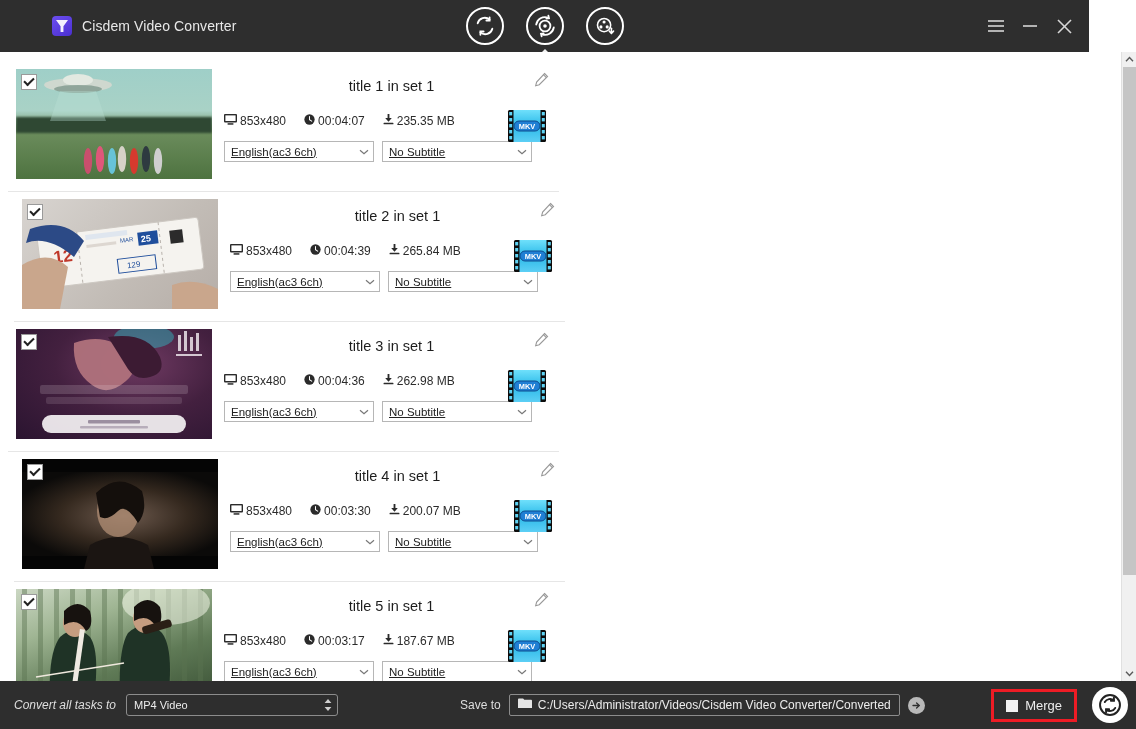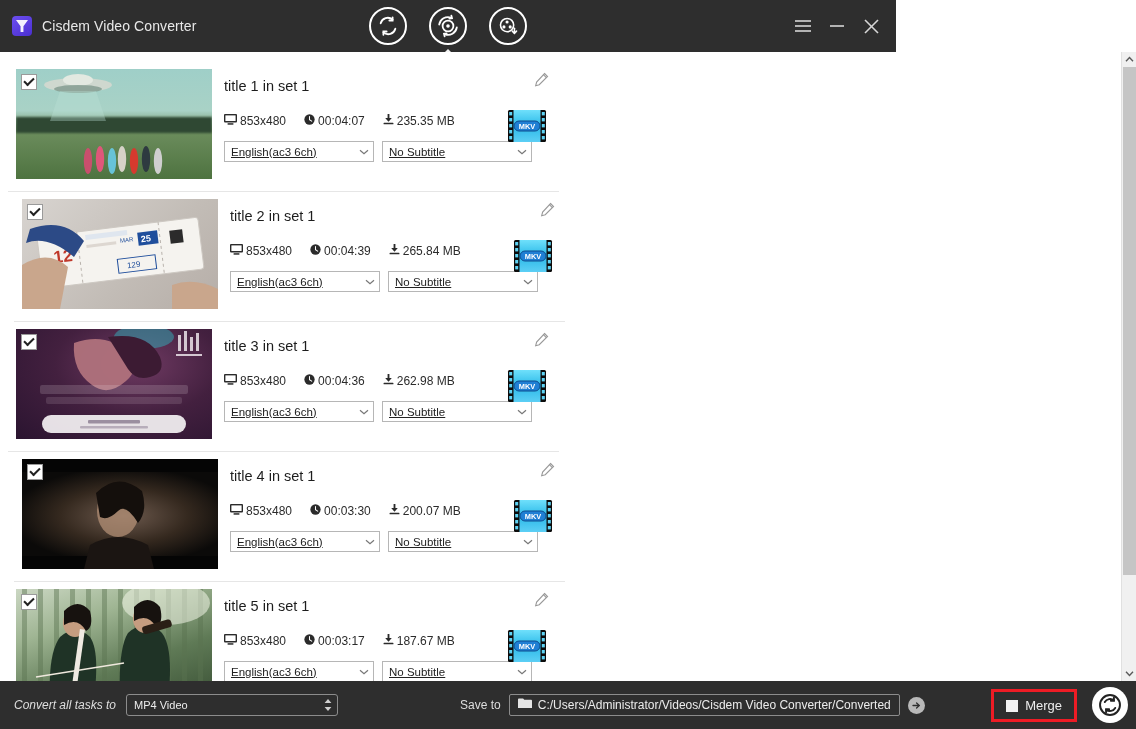--- a/index.html
+++ b/index.html
@@ -7,23 +7,23 @@
     width: 1136px; height: 729px;
     font-family: "Liberation Sans", sans-serif;
     background: #ffffff;
     overflow: hidden;
   }
   body { position: relative; }
 
   
   .titlebar {
     position: absolute; top: 0; left: 0;
-    width: 896px; height: 52px;
+    width: 1089px; height: 52px;
     background: #2e2e2e;
-    display: flex; align-items: center;
+    display: flex; align-items: center; padding-left: 40px;
   }
   .app-logo {
     width: 20px; height: 20px; margin-left: 12px;
     border-radius: 4px;
     background: linear-gradient(145deg, #6c4ef0 0%, #4a2fd0 100%);
     position: relative; flex: 0 0 auto;
   }
   .app-logo::after {
     content: ""; position: absolute;
     left: 4px; top: 4px; width: 12px; height: 12px;
@@ -108,21 +108,21 @@
     border-left: 2px solid #222; border-bottom: 2px solid #222;
     transform: rotate(-45deg) translate(1px, -1px);
   }
 
   .info {
     flex: 1 1 auto; position: relative;
     padding: 16px 0 0 12px; height: 130px;
   }
   .ttl {
     font-size: 14.5px; color: #1d1d1d;
-    margin-bottom: 20px; white-space: nowrap;
+    margin-bottom: 20px; white-space: nowrap; text-align: center;
   }
   .meta {
     display: flex; align-items: center;
     gap: 18px; font-size: 12px; color: #2b2b2b;
     margin-bottom: 13px;
   }
   .meta span.mi { display: inline-flex; align-items: center; gap: 3px; white-space: nowrap; }
   .selects { display: flex; gap: 8px; }
   .sel {
     width: 150px; height: 21px;

